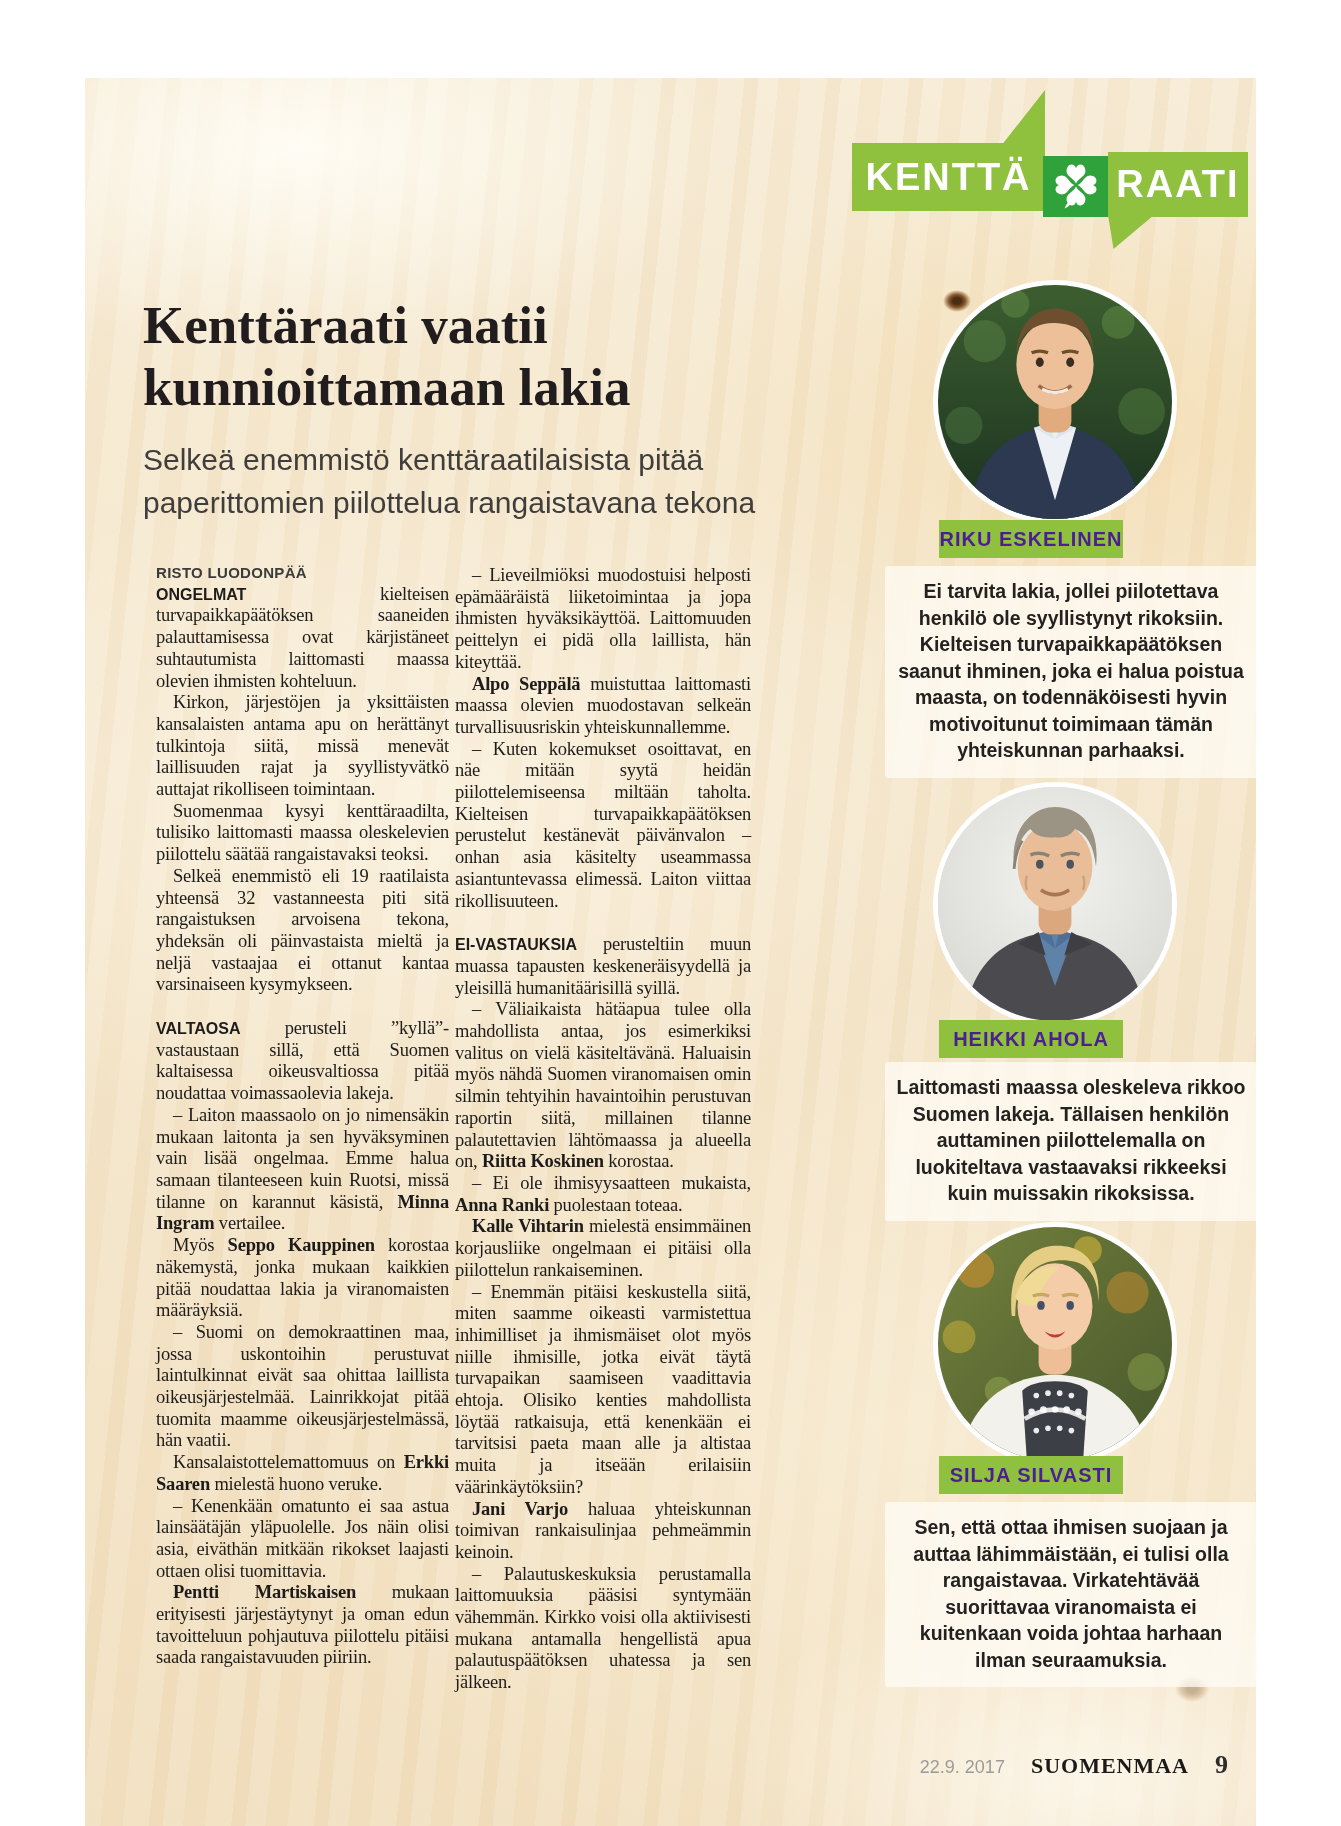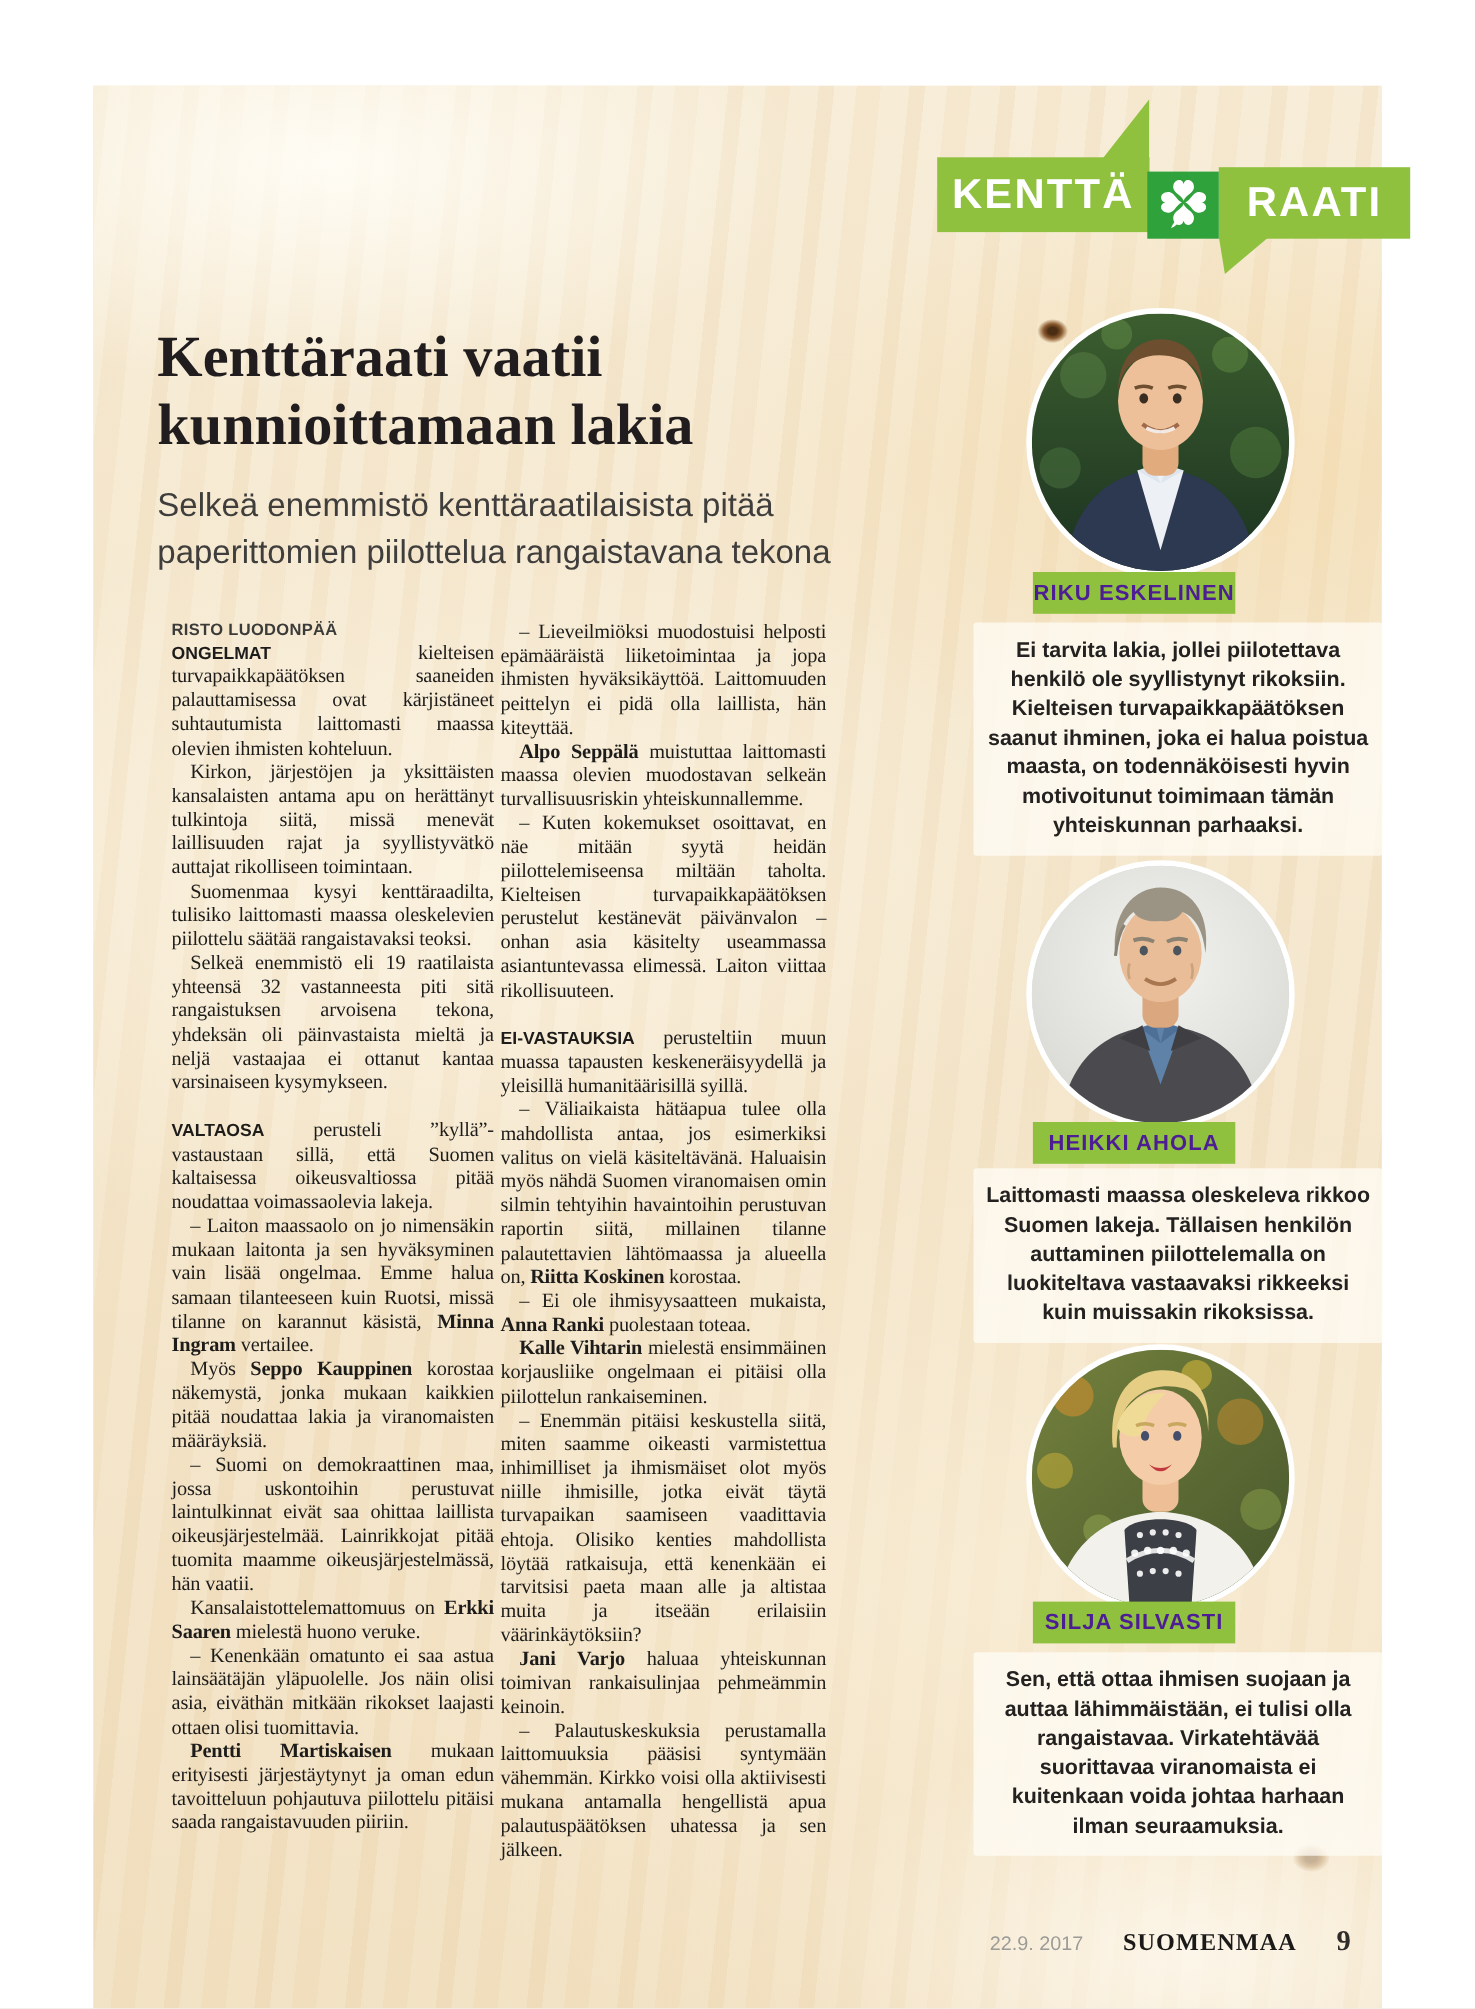--- a/index.html
+++ b/index.html
@@ -20,21 +20,21 @@
       linear-gradient(180deg,#f7ecd6,#f2e1c2);}
   .knot{position:absolute;border-radius:50%;}
   .knot1{left:858px;top:212px;width:28px;height:22px;
     background:radial-gradient(closest-side,#4a2d13 0 30%,#8a5a2e 60%,rgba(138,90,46,0) 100%);}
   .knot2{left:1090px;top:1598px;width:34px;height:26px;opacity:.35;
     background:radial-gradient(closest-side,#6b4523 0 30%,#a87b48 60%,rgba(168,123,72,0) 100%);}
   
   .bn-rect{position:absolute;display:flex;align-items:center;justify-content:center;
     color:#ffffff;font-weight:bold;font-size:38px;letter-spacing:2px;}
   .bn-kentta{left:852px;top:143px;width:193px;height:68px;background:#8fc13e;}
-  .bn-raati{left:1108px;top:152px;width:174px;height:65px;background:#8fc13e;}
+  .bn-raati{left:1108px;top:152px;width:140px;height:65px;background:#8fc13e;}
   .bn-tail-up{position:absolute;left:1001px;top:90px;width:44px;height:56px;background:#8fc13e;
     clip-path:polygon(100% 0, 100% 100%, 0 100%);}
   .bn-tail-down{position:absolute;left:1108px;top:215px;width:46px;height:34px;background:#8fc13e;
     clip-path:polygon(0 0, 100% 0, 12% 100%);}
   .bn-clover{position:absolute;left:1043px;top:156px;width:65px;height:61px;background:#2fa23c;
     display:flex;align-items:center;justify-content:center;}
   .bn-clover svg{width:52px;height:52px;}
   
   .headline{position:absolute;left:143px;top:258px;width:640px;
     font-family:"Liberation Serif","DejaVu Serif",serif;font-weight:bold;
@@ -67,21 +67,21 @@
   .n1{left:939px;top:520px;}
   .n2{left:939px;top:1020px;}
   .n3{left:939px;top:1456px;}
   .quote{position:absolute;width:372px;left:885px;box-sizing:border-box;
     background:rgba(255,252,245,0.75);border-radius:3px;padding:12px 8px 14px 8px;
     font-weight:bold;font-size:19.5px;line-height:26.5px;color:#232220;text-align:center;}
   .q1{top:566px;}
   .q2{top:1062px;}
   .q3{top:1502px;}
   
-  .footer{position:absolute;right:113px;top:1750px;display:flex;align-items:baseline;gap:36px;}
+  .footer{position:absolute;right:113px;top:1750px;display:flex;align-items:baseline;gap:26px;}
   .f-date{font-size:18px;color:#9b9b98;}
   .f-pub{font-family:"Liberation Serif","DejaVu Serif",serif;font-weight:bold;
     font-size:22px;letter-spacing:1px;color:#1b1a18;}
   .f-page{font-family:"Liberation Serif","DejaVu Serif",serif;font-weight:bold;
     font-size:26px;color:#2e2d2b;}
 </style>
 </head>
 <body>
 
 <div class="page">

